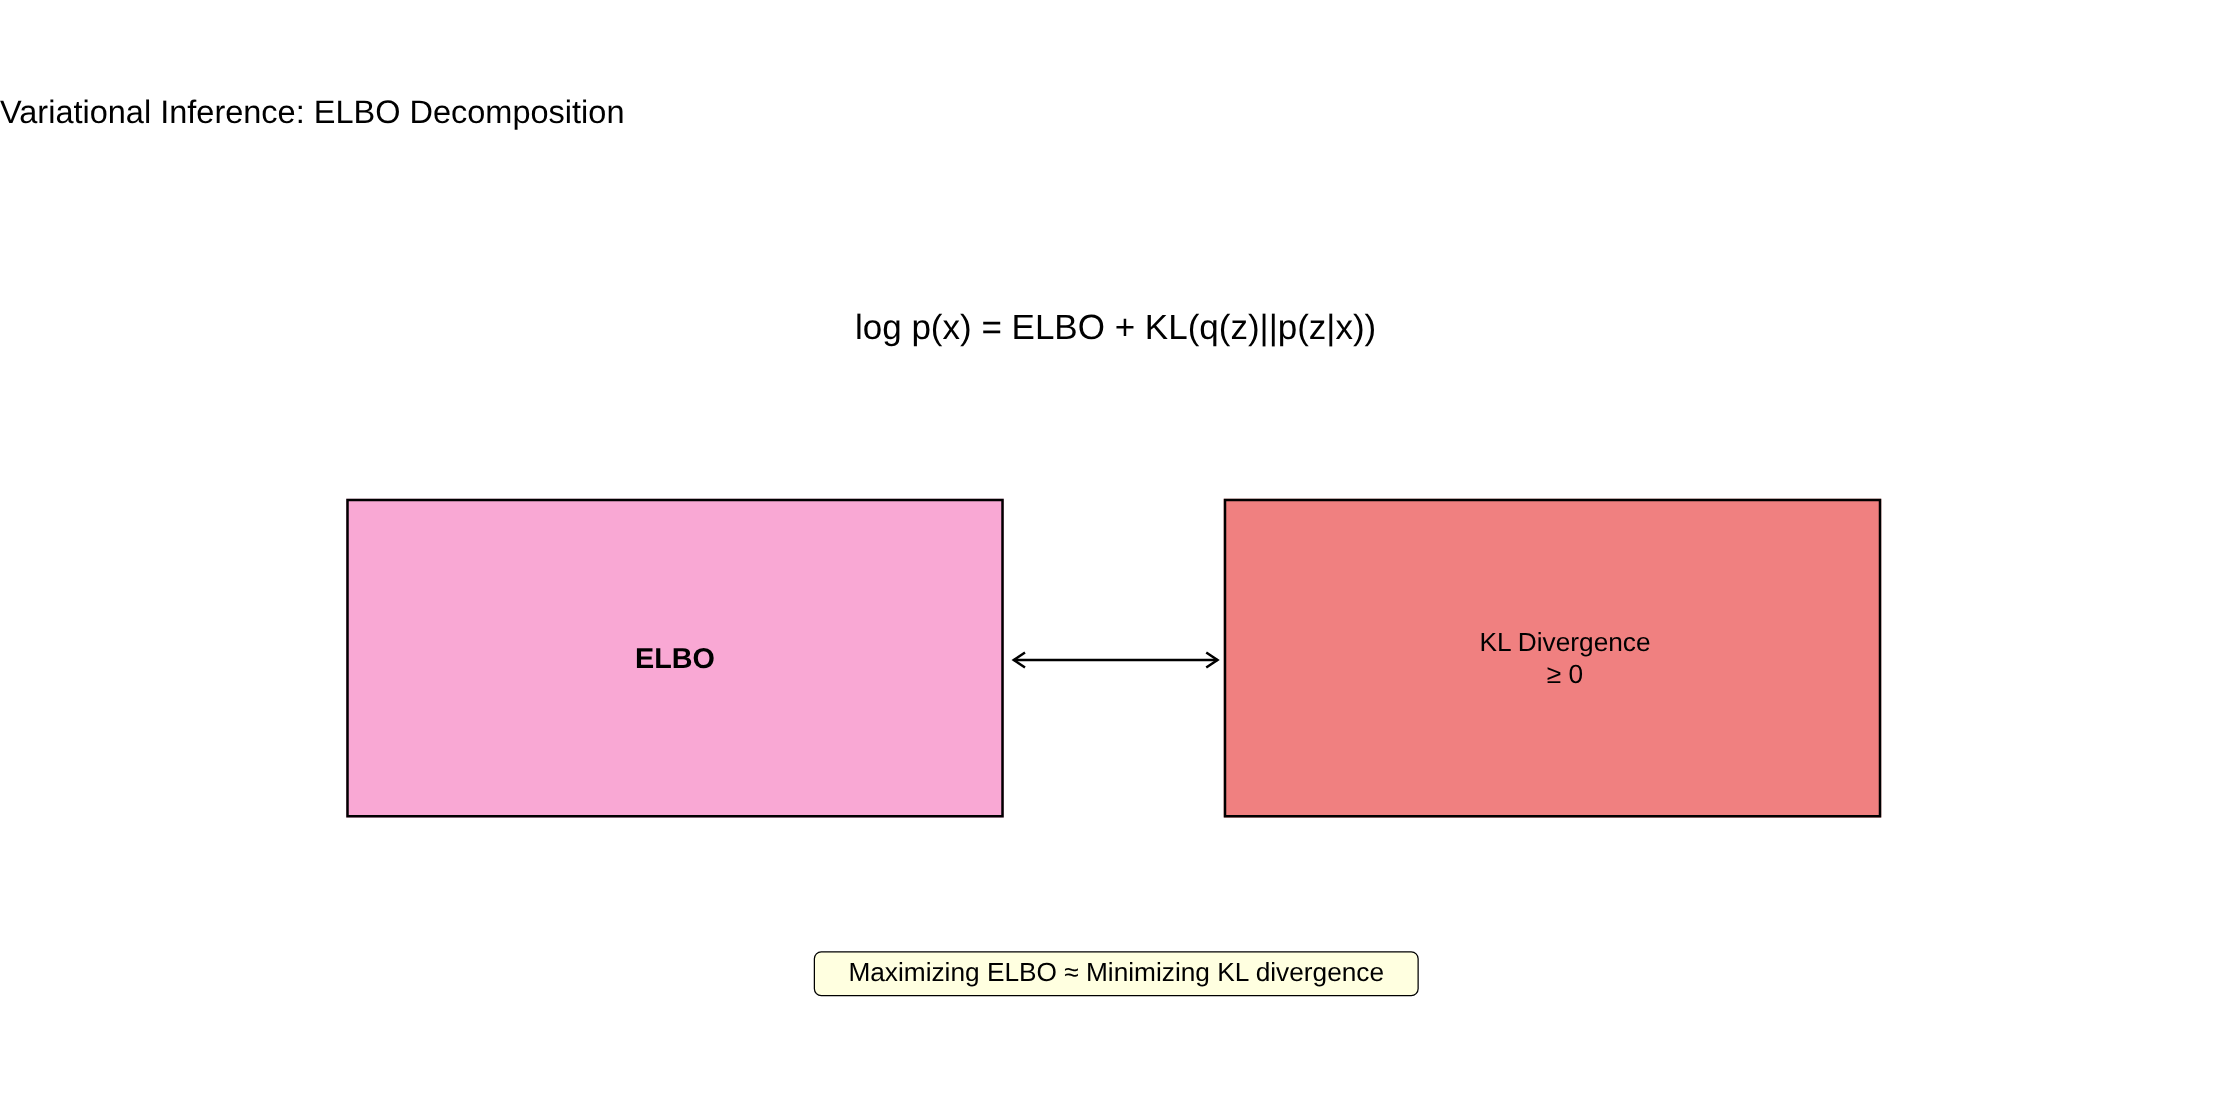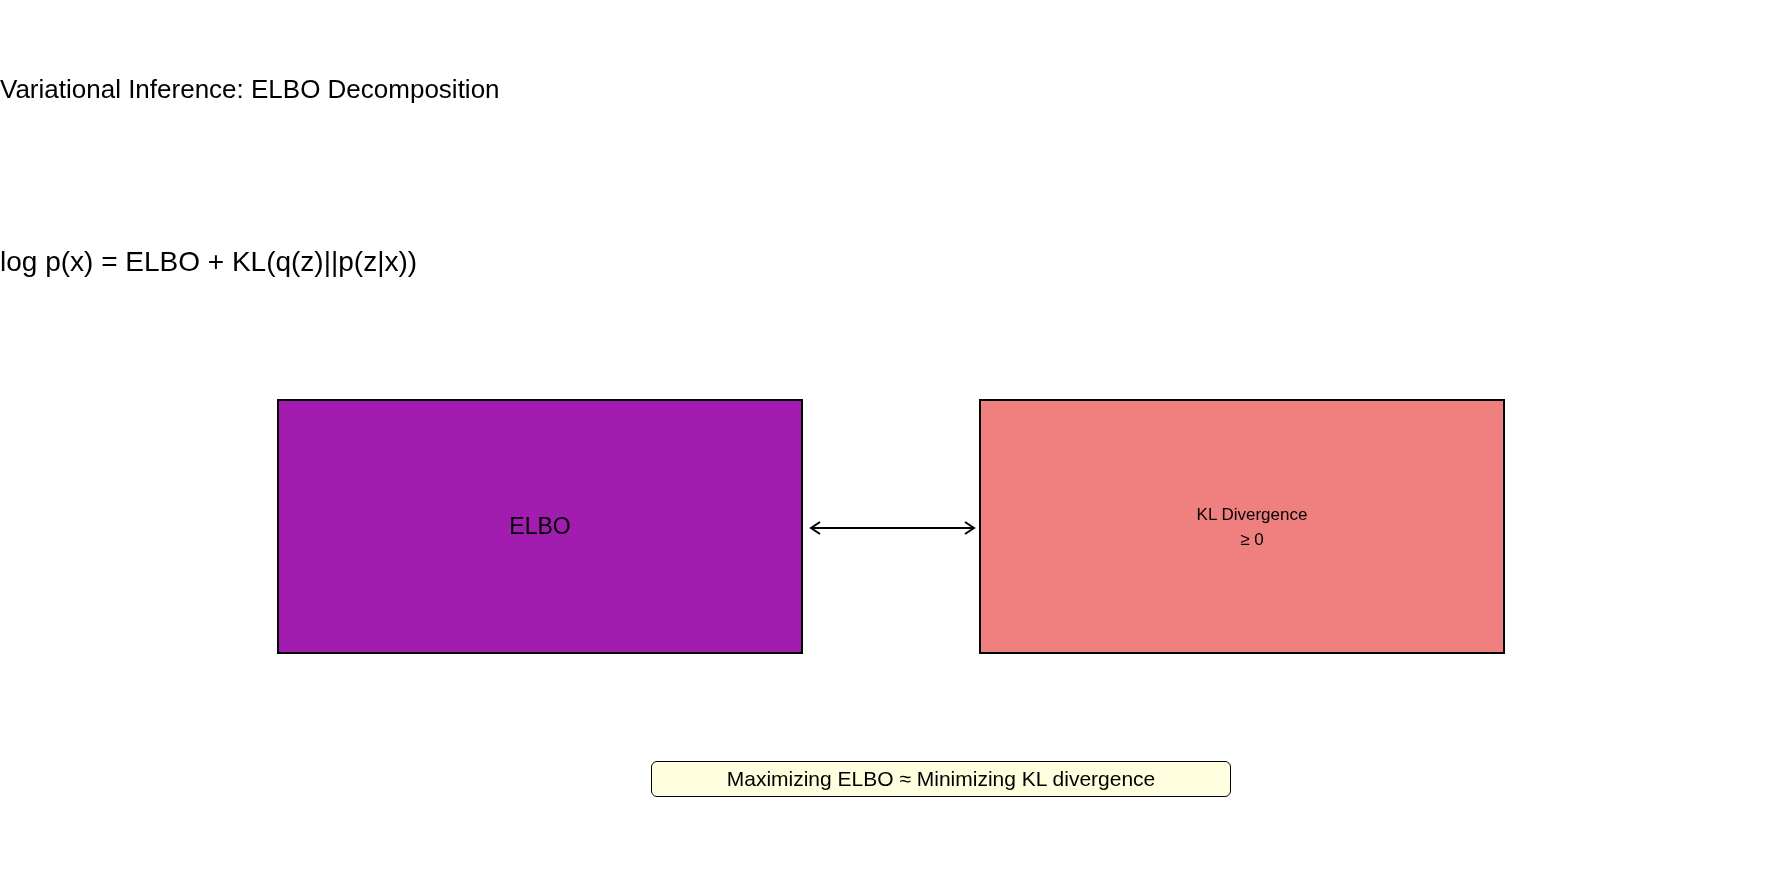--- a/index.html
+++ b/index.html
@@ -1,30 +1,30 @@
 <!DOCTYPE html>
 <html><head>
   <meta charset="utf-8">
   <style>
     html, body { margin: 0; padding: 0; background: #ffffff; }
     body { width: 1785px; height: 885px; position: relative; overflow: hidden;
            font-family: "Liberation Sans", sans-serif; color: #000; }
     .title { position: absolute; left: 0; width: 1785px; top: 74px; text-align: left;
              font-size: 26px; }
-    .equation { position: absolute; left: 0; width: 1785px; top: 246px; 
+    .equation { position: absolute; left: 0; width: 1785px; top: 246px; text-align: center;
                 font-size: 28px; }
     .box { position: absolute; top: 399px; width: 526px; height: 255px;
            border: 2px solid #000; box-sizing: border-box;
            display: flex; align-items: center; justify-content: center; text-align: center; }
-    .box-elbo { left: 277px; background: #a21caf; }
+    .box-elbo { left: 277px; background: #f9a8d4; font-weight: bold; }
     .box-kl { left: 979px; background: #f08080; }
     .box-label { font-size: 23px; line-height: 1.1; }
-    .box-kl .box-label { font-size: 17px; white-space: pre-line; line-height: 25px; margin-left: 20px; }
+    .box-kl .box-label { font-size: 21px; white-space: pre-line; line-height: 25px; margin-left: 20px; }
     .arrow { position: absolute; left: 808px; top: 518px; width: 169px; height: 20px; }
-    .note { position: absolute; left: 651px; top: 761px; width: 580px; height: 36px;
+    .note { position: absolute; left: 651px; top: 761px; width: 484px; height: 36px;
             box-sizing: border-box; border: 1.5px solid #000; border-radius: 6px;
             background: #ffffe0; font-size: 21px; display: flex; align-items: center;
             justify-content: center; white-space: nowrap; }
   </style>
 </head>
 <body>
 
 <div class="title">Variational Inference: ELBO Decomposition</div>
 
 <div class="equation">log p(x) = ELBO + KL(q(z)||p(z|x))</div>

